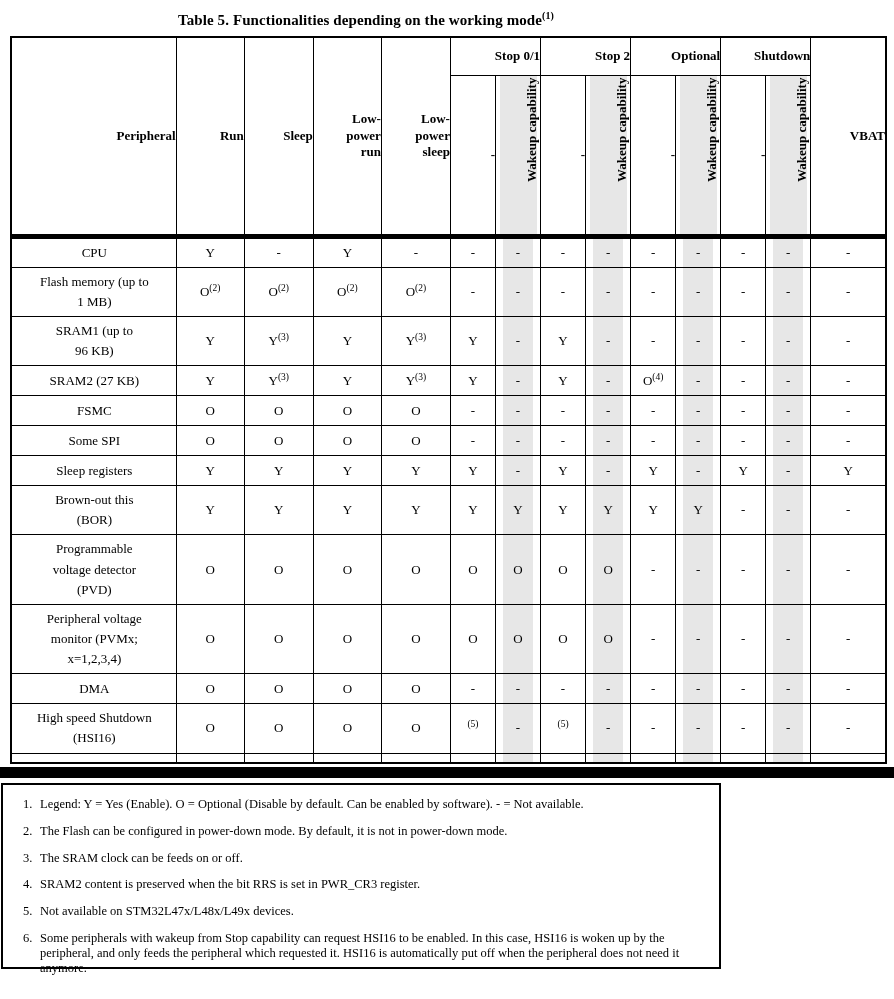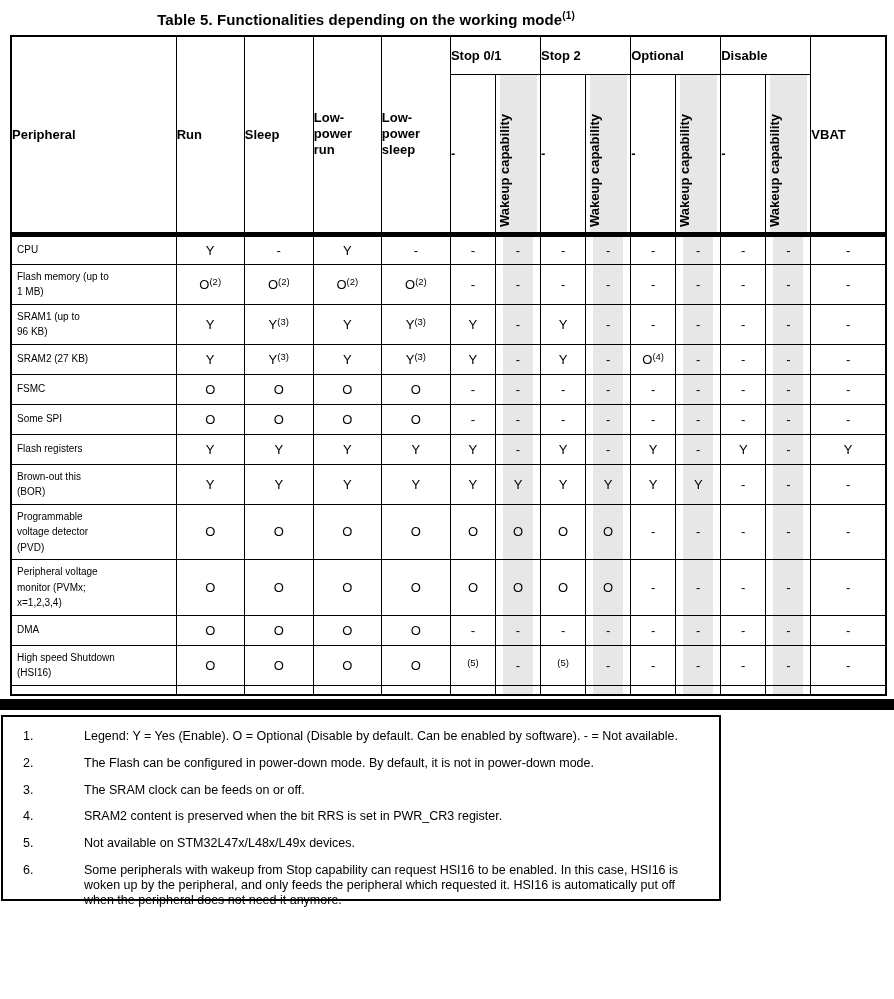--- a/index.html
+++ b/index.html
@@ -4,21 +4,21 @@
 <style>
   * { box-sizing: border-box; }
   html, body {
     margin: 0; padding: 0;
     width: 894px; height: 999px;
     background: #ffffff;
     color: #000;
     font-family: "Liberation Sans", "DejaVu Sans", sans-serif;
     overflow: hidden;
   }
-  .page { width: 722px; height: 999px; position: relative; }
+  .page { width: 722px; height: 999px; position: relative; font-family: Liberation Serif, serif; }
 
   
   .table-title {
     text-align: center;
     font-weight: bold;
     font-size: 15px;
     padding: 10px 0 7px 10px;
     letter-spacing: 0.1px;
   }
   .table-title sup { font-size: 10px; position: relative; top: 0px; }
@@ -32,22 +32,23 @@
     border: 2.5px solid #000;
   }
   .func-table th, .func-table td {
     border: 1.5px solid #000;
     padding: 0;
     background-clip: padding-box;
   }
   .func-table thead th {
     font-weight: bold;
     font-size: 13px;
-    text-align: left;
+    text-align: right;
     vertical-align: middle;
+    padding-left: 9px;
   }
   .group-th { height: 38px; font-size: 13.5px; }
   .prewrap { white-space: pre-line; line-height: 1.25; }
 
   
   .dash-th { font-weight: bold; font-size: 13px; }
   .wakeup-th { vertical-align: middle; text-align: center; }
   .vtext {
     display: inline-block;
     writing-mode: vertical-rl;
@@ -62,22 +63,22 @@
   .wakeup-head {
     background: linear-gradient(to right, #fff 0 9%, var(--shade, #e7e7e7) 9% 93%, #fff 93% 100%);
   }
   .wakeup-shade {
     background: linear-gradient(to right, #fff 0 15%, var(--shade, #e7e7e7) 15% 85%, #fff 85% 100%);
   }
 
   
   .func-table tbody tr:first-child td { border-top: 5px solid #000; }
   td.pname {
-    text-align: left;
-    font-size: 10px;
+    text-align: center;
+    font-size: 13px;
     padding: 4px 4px 4px 5px;
     line-height: 1.55;
     white-space: pre-line;
     vertical-align: middle;
   }
   td.val {
     text-align: center;
     font-size: 13px;
     height: 30px;
     vertical-align: middle;
@@ -100,21 +101,21 @@
     padding: 12px 12px 6px 10px;
     height: 186px;
   }
   .fn {
     display: flex;
     font-size: 12.5px;
     line-height: 1.22;
     margin-bottom: 11.5px;
   }
   .fn-num { flex: 0 0 27px; padding-left: 10px; }
-  .fn-text { flex: 1; padding-right: 2px; margin-left: 44px; }
+  .fn-text { flex: 1; padding-right: 2px; }
 </style>
 </head>
 <body>
 
 <div class="page">
 
   <div class="table-title">
     <span>Table 5. Functionalities depending on the working mode</span><sup>(1)</sup>
   </div>
 
@@ -142,21 +143,21 @@
         <th rowspan="2">Sleep</th>
         <th rowspan="2" class="prewrap">Low-
 power
 run</th>
         <th rowspan="2" class="prewrap">Low-
 power
 sleep</th>
         <th colspan="2" class="group-th">Stop 0/1</th>
         <th colspan="2" class="group-th">Stop 2</th>
         <th colspan="2" class="group-th">Optional</th>
-        <th colspan="2" class="group-th">Disable</th>
+        <th colspan="2" class="group-th">Shutdown</th>
         <th rowspan="2">VBAT</th>
       </tr>
       <tr>
         <th class="dash-th">-</th>
         <th class="wakeup-th wakeup-head"><span class="vtext">Wakeup capability</span></th>
         <th class="dash-th">-</th>
         <th class="wakeup-th wakeup-head"><span class="vtext">Wakeup capability</span></th>
         <th class="dash-th">-</th>
         <th class="wakeup-th wakeup-head"><span class="vtext">Wakeup capability</span></th>
         <th class="dash-th">-</th>
@@ -256,21 +257,21 @@
           <td class="val wakeup-shade">-</td>
           <td class="val">-</td>
           <td class="val wakeup-shade">-</td>
           <td class="val">-</td>
           <td class="val wakeup-shade">-</td>
           <td class="val">-</td>
           <td class="val wakeup-shade">-</td>
           <td class="val">-</td>
         </tr>
         <tr>
-          <td class="pname">Flash registers</td>
+          <td class="pname">Sleep registers</td>
           <td class="val">Y</td>
           <td class="val">Y</td>
           <td class="val">Y</td>
           <td class="val">Y</td>
           <td class="val">Y</td>
           <td class="val wakeup-shade">-</td>
           <td class="val">Y</td>
           <td class="val wakeup-shade">-</td>
           <td class="val">Y</td>
           <td class="val wakeup-shade">-</td>

